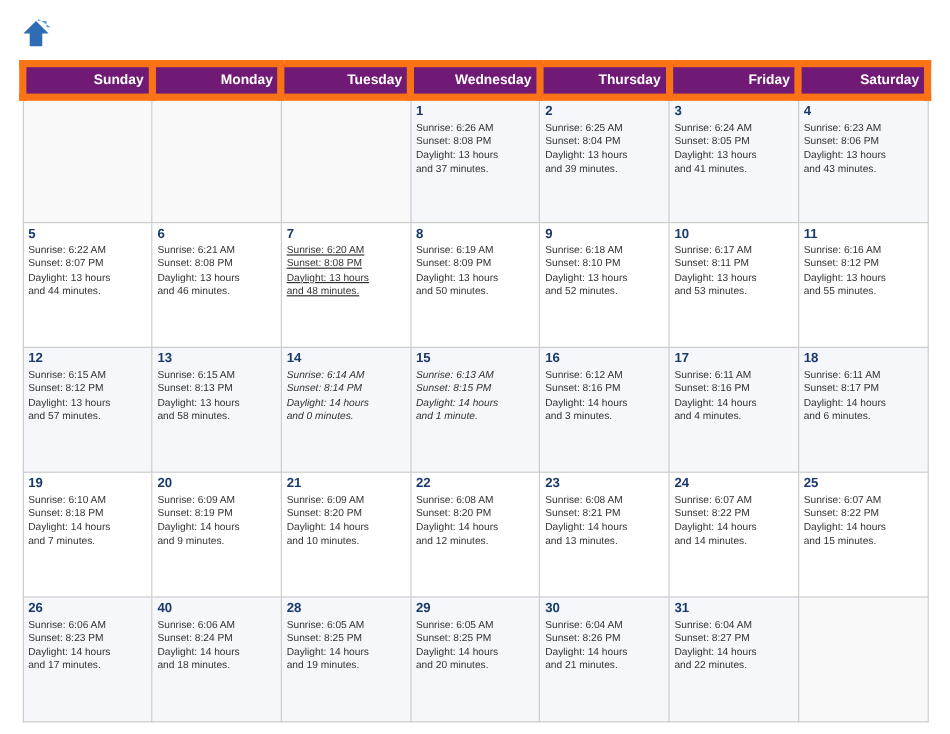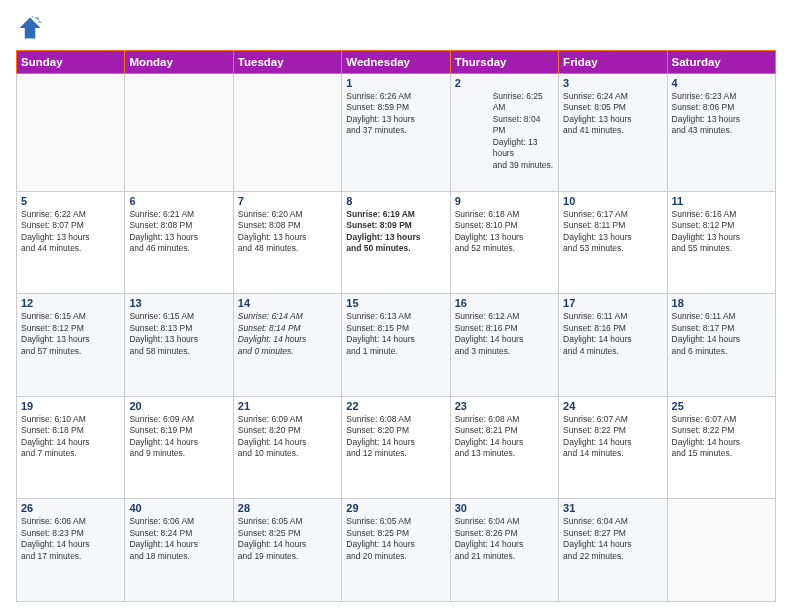--- a/index.html
+++ b/index.html
@@ -51,27 +51,27 @@
       font-size: 14px;
       color: #333;
     }
     .calendar-table {
       width: 100%;
       border-collapse: collapse;
       flex: 1;
       table-layout: fixed;
     }
     .calendar-table thead tr th {
-      background-color: #a21caf;
+      background-color: #701a75;
       color: #fff;
       font-size: 11.5px;
       font-weight: bold;
       padding: 5px 4px;
-      border: 1px solid #f97316;
-      text-align: left;
+      border: 6px solid #f97316;
+      text-align: right;
     }
     .calendar-table tbody tr td {
       border: 1px solid #ccc;
       vertical-align: top;
       padding: 3px 4px;
       font-size: 9px;
       color: #333;
       background: #fff;
       height: 88px;
     }
@@ -131,27 +131,27 @@
         </tr>
     </thead>
     <tbody id="calendar-body">
     <tr>
           <td class="empty-cell"></td>
           <td class="empty-cell"></td>
           <td class="empty-cell"></td>
           <td>
             <span class="day-num">1</span>
             <div class="day-info" style="white-space: pre-line;">Sunrise: 6:26 AM
-Sunset: 8:59 PM
+Sunset: 8:08 PM
 Daylight: 13 hours
 and 37 minutes.</div>
           </td>
           <td>
             <span class="day-num">2</span>
-            <div class="day-info" style="white-space: pre-line; margin-left: 38px;">Sunrise: 6:25 AM
+            <div class="day-info" style="white-space: pre-line;">Sunrise: 6:25 AM
 Sunset: 8:04 PM
 Daylight: 13 hours
 and 39 minutes.</div>
           </td>
           <td>
             <span class="day-num">3</span>
             <div class="day-info" style="white-space: pre-line;">Sunrise: 6:24 AM
 Sunset: 8:05 PM
 Daylight: 13 hours
 and 41 minutes.</div>
@@ -174,28 +174,28 @@
           </td>
           <td>
             <span class="day-num">6</span>
             <div class="day-info" style="white-space: pre-line;">Sunrise: 6:21 AM
 Sunset: 8:08 PM
 Daylight: 13 hours
 and 46 minutes.</div>
           </td>
           <td>
             <span class="day-num">7</span>
-            <div class="day-info" style="white-space: pre-line;">Sunrise: 6:20 AM
+            <div class="day-info" style="white-space: pre-line; text-decoration: underline;">Sunrise: 6:20 AM
 Sunset: 8:08 PM
 Daylight: 13 hours
 and 48 minutes.</div>
           </td>
           <td>
             <span class="day-num">8</span>
-            <div class="day-info" style="white-space: pre-line; font-weight: bold;">Sunrise: 6:19 AM
+            <div class="day-info" style="white-space: pre-line;">Sunrise: 6:19 AM
 Sunset: 8:09 PM
 Daylight: 13 hours
 and 50 minutes.</div>
           </td>
           <td>
             <span class="day-num">9</span>
             <div class="day-info" style="white-space: pre-line;">Sunrise: 6:18 AM
 Sunset: 8:10 PM
 Daylight: 13 hours
 and 52 minutes.</div>
@@ -232,21 +232,21 @@
           </td>
           <td>
             <span class="day-num">14</span>
             <div class="day-info" style="white-space: pre-line; font-style: italic;">Sunrise: 6:14 AM
 Sunset: 8:14 PM
 Daylight: 14 hours
 and 0 minutes.</div>
           </td>
           <td>
             <span class="day-num">15</span>
-            <div class="day-info" style="white-space: pre-line;">Sunrise: 6:13 AM
+            <div class="day-info" style="white-space: pre-line; font-style: italic;">Sunrise: 6:13 AM
 Sunset: 8:15 PM
 Daylight: 14 hours
 and 1 minute.</div>
           </td>
           <td>
             <span class="day-num">16</span>
             <div class="day-info" style="white-space: pre-line;">Sunrise: 6:12 AM
 Sunset: 8:16 PM
 Daylight: 14 hours
 and 3 minutes.</div>

